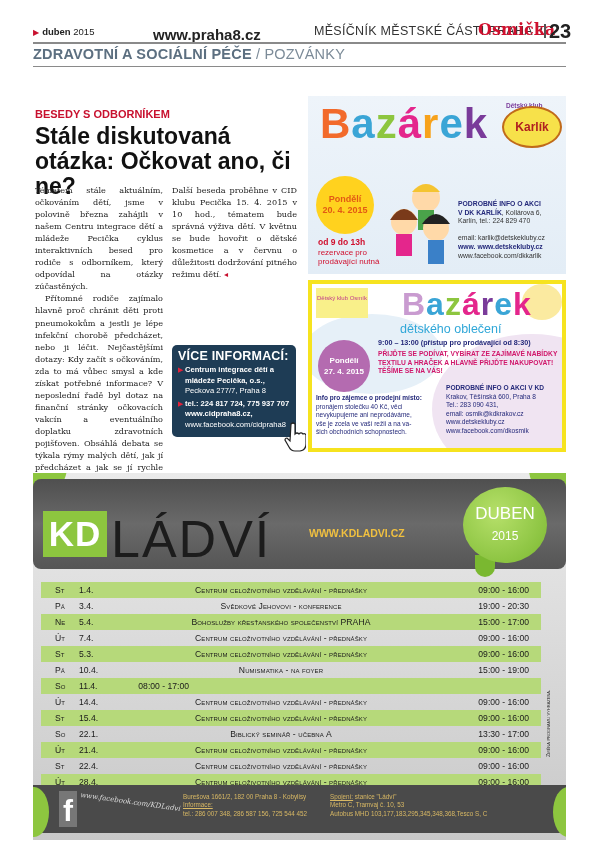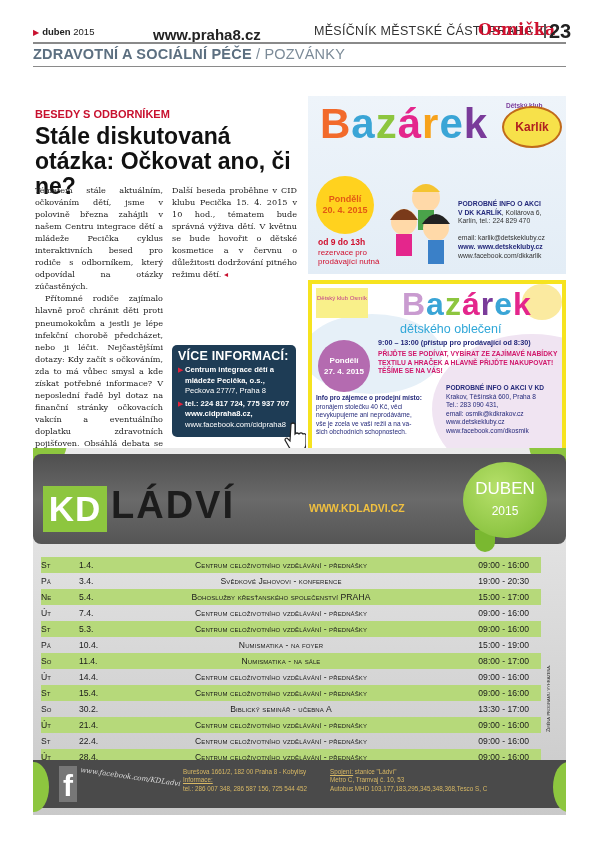--- a/index.html
+++ b/index.html
@@ -55,36 +55,36 @@
 #ad2-sun{left:210px;top:0px;width:40px;height:36px;border-radius:50%;background:#fbeaa0}
 #ad2-logo{left:4px;top:4px;width:52px;height:30px;background:#f9f08a;font-size:6px;color:#c03c8c;text-align:center;line-height:9px;padding-top:6px}
 #ad2-title{left:90px;top:2px;font-size:32px;font-weight:bold;letter-spacing:1px}
 #ad2-sub{left:88px;top:38px;font-size:12.5px;color:#2fa7d8}
 #ad2-circle{left:6px;top:56px;width:52px;height:52px;border-radius:50%;background:#b46bb0;color:#fff;font-size:8px;font-weight:bold;text-align:center;display:flex;flex-direction:column;justify-content:center;line-height:11px}
 #ad2-time{left:66px;top:54px;font-size:7.2px;font-weight:bold;color:#24297a}
 #ad2-call{left:66px;top:66px;font-size:6.7px;font-weight:bold;color:#d0166a;line-height:8.6px}
 #ad2-left{left:4px;top:110px;font-size:6.5px;line-height:8.5px;color:#24297a;font-weight:bold}
 #ad2-right{left:134px;top:100px;font-size:6.6px;line-height:8.6px;color:#24297a;font-weight:bold}
 
-#prog{left:33px;top:448px;width:533px;height:367px;background:linear-gradient(180deg,#eaeaea,#c9c9c9);overflow:hidden}
+#prog{left:33px;top:473px;width:533px;height:367px;background:linear-gradient(180deg,#eaeaea,#c9c9c9);overflow:hidden}
 #prog-band{left:0;top:6px;width:533px;height:90px;background:linear-gradient(180deg,#4f4f4f,#6a6a6a 50%,#555);border-radius:8px}
 #prog-green-l{left:-6px;top:-6px;width:40px;height:30px;background:#8dc63f;border-radius:0 0 30px 0}
 #prog-green-r{left:496px;top:-6px;width:44px;height:32px;background:#8dc63f;border-radius:0 0 0 30px}
 #kd-box{left:10px;top:38px;width:64px;height:46px;background:#8dc63f;color:#fff;font-size:35px;font-weight:bold;text-align:center;line-height:46px;letter-spacing:1px}
-#ladvi{left:78px;top:36px;font-size:38px;font-weight:bold;color:#1c1c1c;letter-spacing:2px}
+#ladvi{left:78px;top:36px;font-size:52px;font-weight:normal;color:#1c1c1c;letter-spacing:2px}
 #program-lbl{left:222px;top:8px;font-size:38px;color:#8dc63f;font-weight:bold;letter-spacing:1px;text-shadow:1px 1px 0 #3d3d3d}
 #kdweb{left:276px;top:54px;font-size:10.5px;font-weight:bold;color:#f0c040}
 #duben-ball{left:430px;top:14px;width:84px;height:76px;border-radius:50%;background:radial-gradient(circle at 40% 35%,#b6e06a,#7ab830);color:#fff;text-align:center;display:flex;flex-direction:column;justify-content:center;font-size:17px;line-height:22px}
 #duben-ball small{font-size:12px}
 #drip{left:442px;top:82px;width:20px;height:22px;background:#7ab830;border-radius:0 0 10px 10px}
 
 #rows{left:8px;top:109px;width:500px}
 .row{display:flex;height:16px;align-items:center;font-size:8.6px;color:#1a1a1a}
 .row.g{background:#b6d97a}
-.row .d{width:30px;padding-left:0;font-variant:small-caps;font-weight:normal}
+.row .d{width:30px;padding-left:14px;font-variant:small-caps;font-weight:normal}
 .row .dt{width:40px;padding-left:8px}
 .row .ev{flex:1;text-align:center;font-variant:small-caps;letter-spacing:.1px}
 .row .tm{width:90px;text-align:right;padding-right:12px}
 #vert{left:512px;top:190px;width:12px;height:120px;writing-mode:vertical-rl;transform:rotate(180deg);font-size:5.5px;color:#333;text-align:center;font-variant:small-caps}
 
 #foot{left:0;top:312px;width:533px;height:48px;background:#4a4a4a}
 #foot-gl{left:-14px;top:314px;width:30px;height:50px;background:#8dc63f;border-radius:50%}
 #foot-gr{left:520px;top:314px;width:30px;height:50px;background:#8dc63f;border-radius:50%}
 #fb{left:26px;top:318px;width:18px;height:36px;background:#777;color:#fff;font-size:30px;font-weight:bold;line-height:40px;text-align:center}
 #fb-url{left:48px;top:318px;font-size:7px;color:#ddd;font-style:italic;transform:rotate(8deg);transform-origin:left top;font-family:"DejaVu Serif",serif}
@@ -217,38 +217,37 @@
       </div>
       <div class="row">
         <span class="d">Pá</span>
         <span class="dt">10.4.</span>
         <span class="ev">Numismatika - na foyer</span>
         <span class="tm">15:00 - 19:00</span>
       </div>
       <div class="row g">
         <span class="d">So</span>
         <span class="dt">11.4.</span>
-        <span class="ev">Numismatika - na sále</span>
         <span class="tm">08:00 - 17:00</span>
       </div>
       <div class="row">
         <span class="d">Út</span>
         <span class="dt">14.4.</span>
         <span class="ev">Centrum celoživotního vzdělávání - přednášky</span>
         <span class="tm">09:00 - 16:00</span>
       </div>
       <div class="row g">
         <span class="d">St</span>
         <span class="dt">15.4.</span>
         <span class="ev">Centrum celoživotního vzdělávání - přednášky</span>
         <span class="tm">09:00 - 16:00</span>
       </div>
       <div class="row">
         <span class="d">So</span>
-        <span class="dt">30.2.</span>
+        <span class="dt">22.1.</span>
         <span class="ev">Biblický seminář - učebna A</span>
         <span class="tm">13:30 - 17:00</span>
       </div>
       <div class="row g">
         <span class="d">Út</span>
         <span class="dt">21.4.</span>
         <span class="ev">Centrum celoživotního vzdělávání - přednášky</span>
         <span class="tm">09:00 - 16:00</span>
       </div>
       <div class="row">

